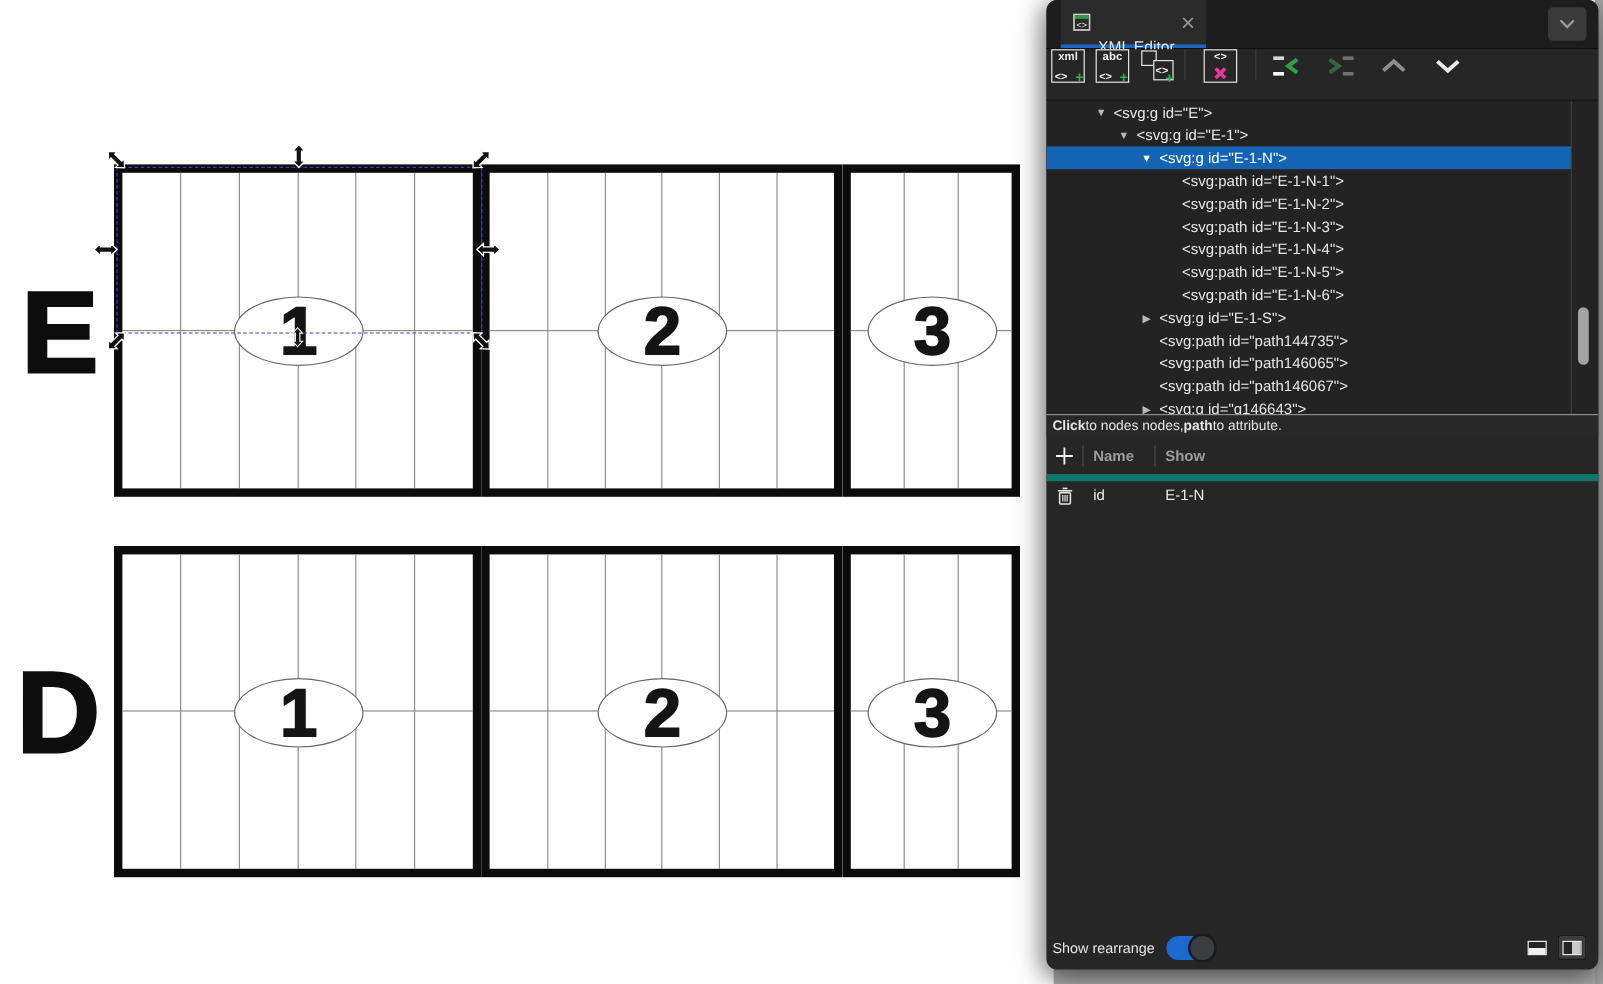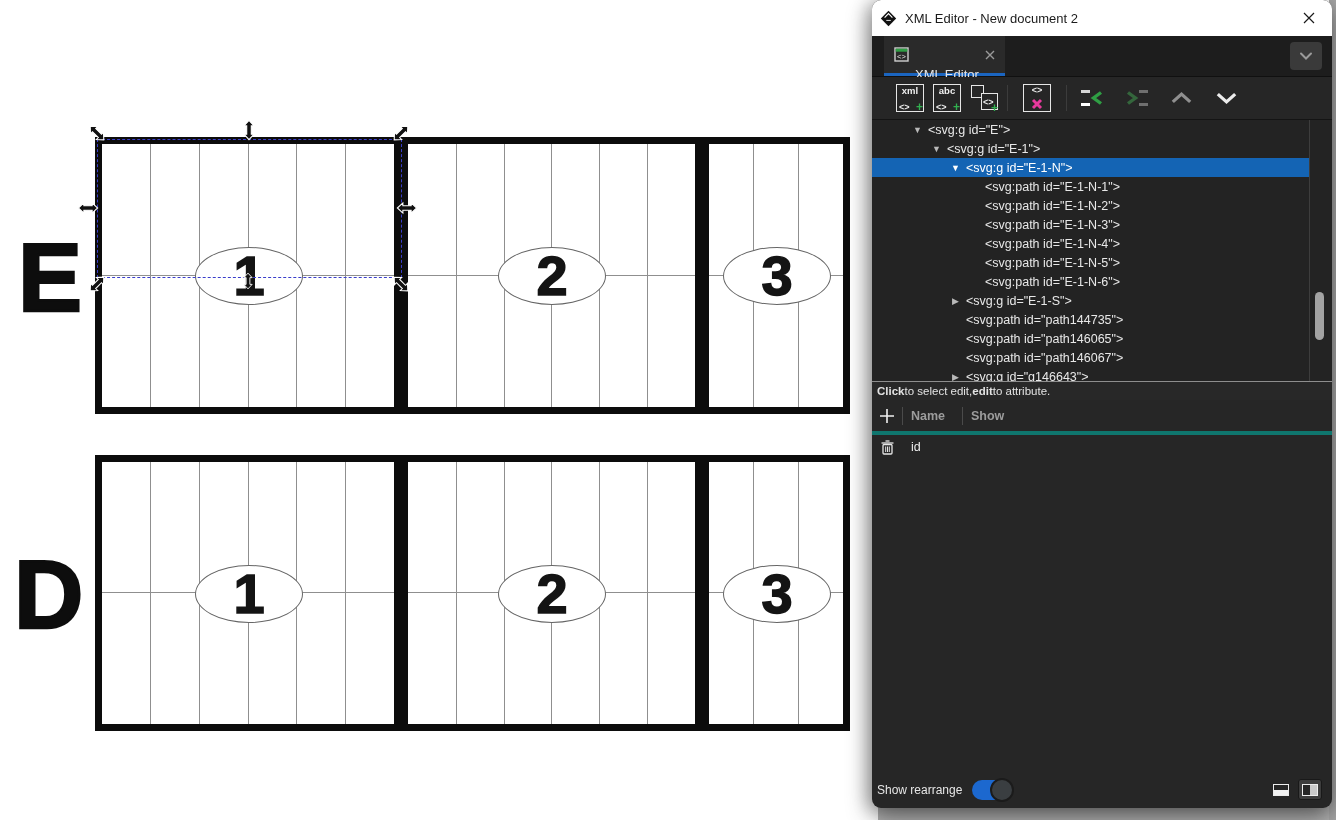--- a/index.html
+++ b/index.html
@@ -35,21 +35,21 @@
   .close-btn{margin-left:auto;width:22px;height:22px;display:flex;align-items:center;justify-content:center;}
 
   .tabbar{height:40px;background:#1d1d1d;display:flex;align-items:stretch;border-bottom:1px solid #101010;
           padding-left:12px;flex:none;}
   .tab{background:#2a2a2a;display:flex;align-items:center;gap:6px;padding:0 10px;
        border-bottom:3px solid #1b65c0;}
   .tab-label{font-size:13px;color:#e6e6e6;margin-top:39px;}
   .tab-dropdown{margin-left:auto;margin-right:10px;align-self:center;width:32px;height:28px;
        background:#3a3a3a;border-radius:4px;display:flex;align-items:center;justify-content:center;}
 
-  .xml-toolbar{height:42px;display:flex;align-items:center;padding:0 24px;gap:9px;background:#262626;
+  .xml-toolbar{height:42px;display:flex;align-items:flex-start;padding:0 4px;gap:9px;background:#262626;
        border-bottom:1px solid #141414;flex:none;}
   .tool-box{width:28px;height:28px;border:1.5px solid #e6e6e6;position:relative;box-sizing:border-box;flex:none;}
   .tb-top{position:absolute;top:0px;left:0;right:0;text-align:center;font-size:9.5px;color:#f0f0f0;font-weight:bold;}
   .tb-bl{position:absolute;bottom:-1px;left:2px;font-size:9px;color:#f0f0f0;font-weight:bold;}
   .tb-plus{position:absolute;bottom:-3px;right:0px;font-size:12px;color:#31b04f;font-weight:bold;}
   .dup-wrap{width:28px;height:28px;position:relative;flex:none;}
   .dup-back{position:absolute;left:1px;top:1px;width:13px;height:13px;border:1.5px solid #e6e6e6;box-sizing:border-box;}
   .dup-front{position:absolute;right:0;bottom:2px;width:17px;height:17px;border:1.5px solid #e6e6e6;
              background:#262626;box-sizing:border-box;}
   .dup-front .tb-bl{left:1px;bottom:1px;}
@@ -64,21 +64,21 @@
   .exp{width:15px;font-size:9px;color:#b9b9b9;text-align:center;flex:none;}
   .node-text{white-space:pre;margin-left:3px;}
   .lvl-0{padding-left:38px;} .lvl-1{padding-left:57px;} .lvl-2{padding-left:76px;} .lvl-3{padding-left:95px;}
   .tree-sepline{position:absolute;top:0;bottom:0;right:22px;width:1px;background:#3d3d3d;}
   .scroll-thumb{position:absolute;right:8px;top:172px;width:9px;height:48px;border-radius:5px;background:#a3a3a3;}
 
   .tree-status{height:18px;background:#282828;font-size:11.5px;color:#e3e3e3;display:flex;
        align-items:center;padding-left:5px;flex:none;}
   .bold{font-weight:bold;}
 
-  .attr-toolbar{height:31px;display:flex;align-items:center;border-bottom:4px solid #0f766e;flex:none;}
+  .attr-toolbar{height:31px;display:flex;align-items:center;border-bottom:6px solid #0f766e;flex:none;}
   .cell-btn{width:30px;display:flex;align-items:center;justify-content:center;flex:none;}
   .hdr-sep{width:1px;height:18px;background:#4a4a4a;flex:none;}
   .col-name-h{width:59px;padding-left:8px;color:#9c9c9c;font-size:12.5px;font-weight:bold;box-sizing:border-box;}
   .col-value-h{flex:1;padding-left:8px;color:#9c9c9c;font-size:12.5px;font-weight:bold;}
   .attr-row{height:24px;display:flex;align-items:center;font-size:12.5px;color:#ececec;flex:none;}
   .attr-name{width:60px;padding-left:9px;box-sizing:border-box;}
   .attr-value{flex:1;padding-left:9px;}
   .attr-filler{flex:1;}
 
   .panel-bottom{padding:2px 10px 8px 5px;flex:none;}
@@ -190,33 +190,20 @@
   <svg class="handle" style="left:390px;top:273px;transform:rotate(45deg);" viewBox="0 0 24 24">
       <path d="M1.5 12 L7.5 6.5 7.5 9.5 16.5 9.5 16.5 6.5 22.5 12 16.5 17.5 16.5 14.5 7.5 14.5 7.5 17.5 Z" fill="#111" stroke="#fff" stroke-width="1.2"></path>
     </svg>
 </div>
 
 <div class="gray-bottom"></div>
 <div class="gray-right"></div>
 
 <div class="panel">
 
-  <div class="titlebar">
-    <svg width="17" height="17" viewBox="0 0 17 17">
-      <path d="M8.5 0.8 L16.2 8.5 L8.5 16.2 L0.8 8.5 Z" fill="#111"></path>
-      <path d="M4.6 7.6 L8.5 3.6 L12.4 7.6" stroke="#fff" stroke-width="1.1" fill="none"></path>
-      <path d="M6.3 10.4 L10.8 10.4" stroke="#fff" stroke-width="0.9"></path>
-    </svg>
-    <span class="title-text">XML Editor - New document 2</span>
-    <span class="close-btn">
-      <svg width="12" height="12" viewBox="0 0 12 12">
-          <path d="M1 1 L11 11 M11 1 L1 11" stroke="#1a1a1a" stroke-width="1.2"></path>
-        </svg>
-    </span>
-  </div>
 
   <div class="tabbar">
     <div class="tab">
       <svg width="15" height="15" viewBox="0 0 15 15">
         <rect x="1" y="1" width="13" height="13" fill="none" stroke="#d0d0d0" stroke-width="1.4"></rect>
         <rect x="1.7" y="1.7" width="11.6" height="3" fill="#2f9e44"></rect>
         <text x="7.5" y="12" text-anchor="middle" font-size="7.5" fill="#e8e8e8" font-family="Liberation Sans, sans-serif">&lt;&gt;</text>
       </svg>
       <span class="tab-label">XML Editor</span>
       <svg width="10" height="10" viewBox="0 0 10 10">
@@ -338,22 +325,22 @@
     <div class="tree-row lvl-2">
         <span class="exp">▶</span>
         <span class="node-text">&lt;svg:g id="g146643"&gt;</span>
       </div>
     <div class="tree-sepline"></div>
     <div class="scroll-thumb"></div>
   </div>
 
   <div class="tree-status">
     <span class="bold">Click</span>
-      <span> to select edit, </span>
-      <span class="bold">edit</span>
+      <span> to nodes nodes, </span>
+      <span class="bold">path</span>
       <span> to attribute.</span>
   </div>
 
   <div class="attr-toolbar">
     <span class="cell-btn">
       <svg width="16" height="16" viewBox="0 0 16 16">
           <path d="M8 1 V15 M1 8 H15" stroke="#f0f0f0" stroke-width="1.6"></path>
         </svg>
     </span>
     <span class="hdr-sep"></span>
@@ -367,20 +354,21 @@
       <svg width="13" height="15" viewBox="0 0 13 15">
         <line x1="0.5" y1="3" x2="12.5" y2="3" stroke="#e6e6e6" stroke-width="1.3"></line>
         <line x1="4.5" y1="1" x2="8.5" y2="1" stroke="#e6e6e6" stroke-width="1.3"></line>
         <rect x="2" y="4.5" width="9" height="9.5" rx="1" fill="none" stroke="#e6e6e6" stroke-width="1.3"></rect>
         <line x1="4.7" y1="6.5" x2="4.7" y2="12" stroke="#e6e6e6" stroke-width="1"></line>
         <line x1="6.5" y1="6.5" x2="6.5" y2="12" stroke="#e6e6e6" stroke-width="1"></line>
         <line x1="8.3" y1="6.5" x2="8.3" y2="12" stroke="#e6e6e6" stroke-width="1"></line>
       </svg>
     </span>
     <span class="attr-name">id</span>
+    <span class="attr-value">E-1-N</span>
   </div>
 
   <div class="attr-filler"></div>
 
   <div class="panel-bottom">
     <div class="show-row">
       <span class="show-label">Show rearrange</span>
       <div class="toggle">
         <div class="toggle-knob"></div>
       </div>

